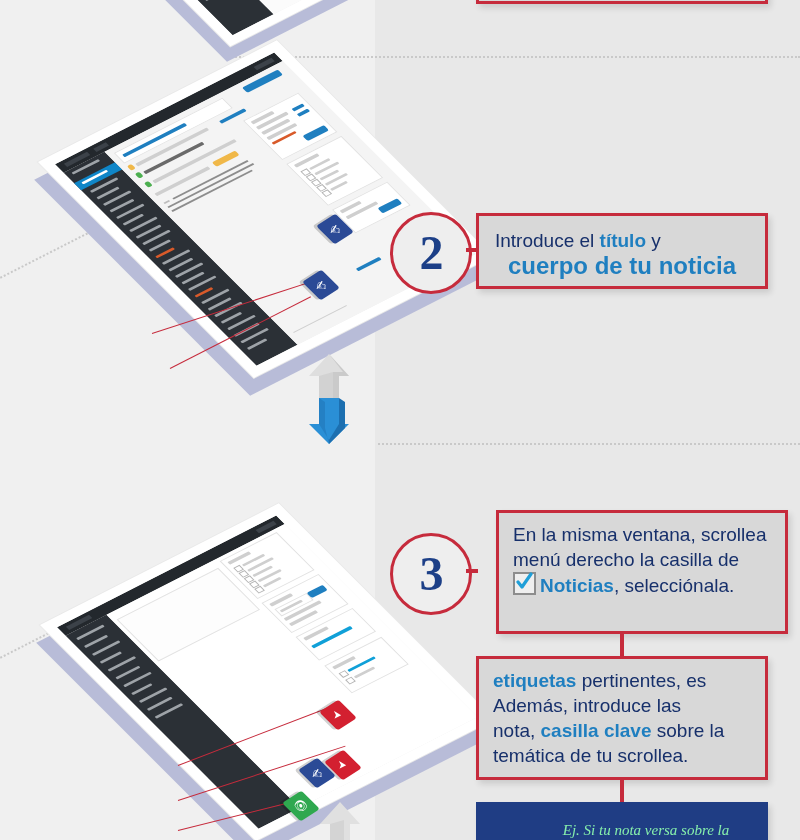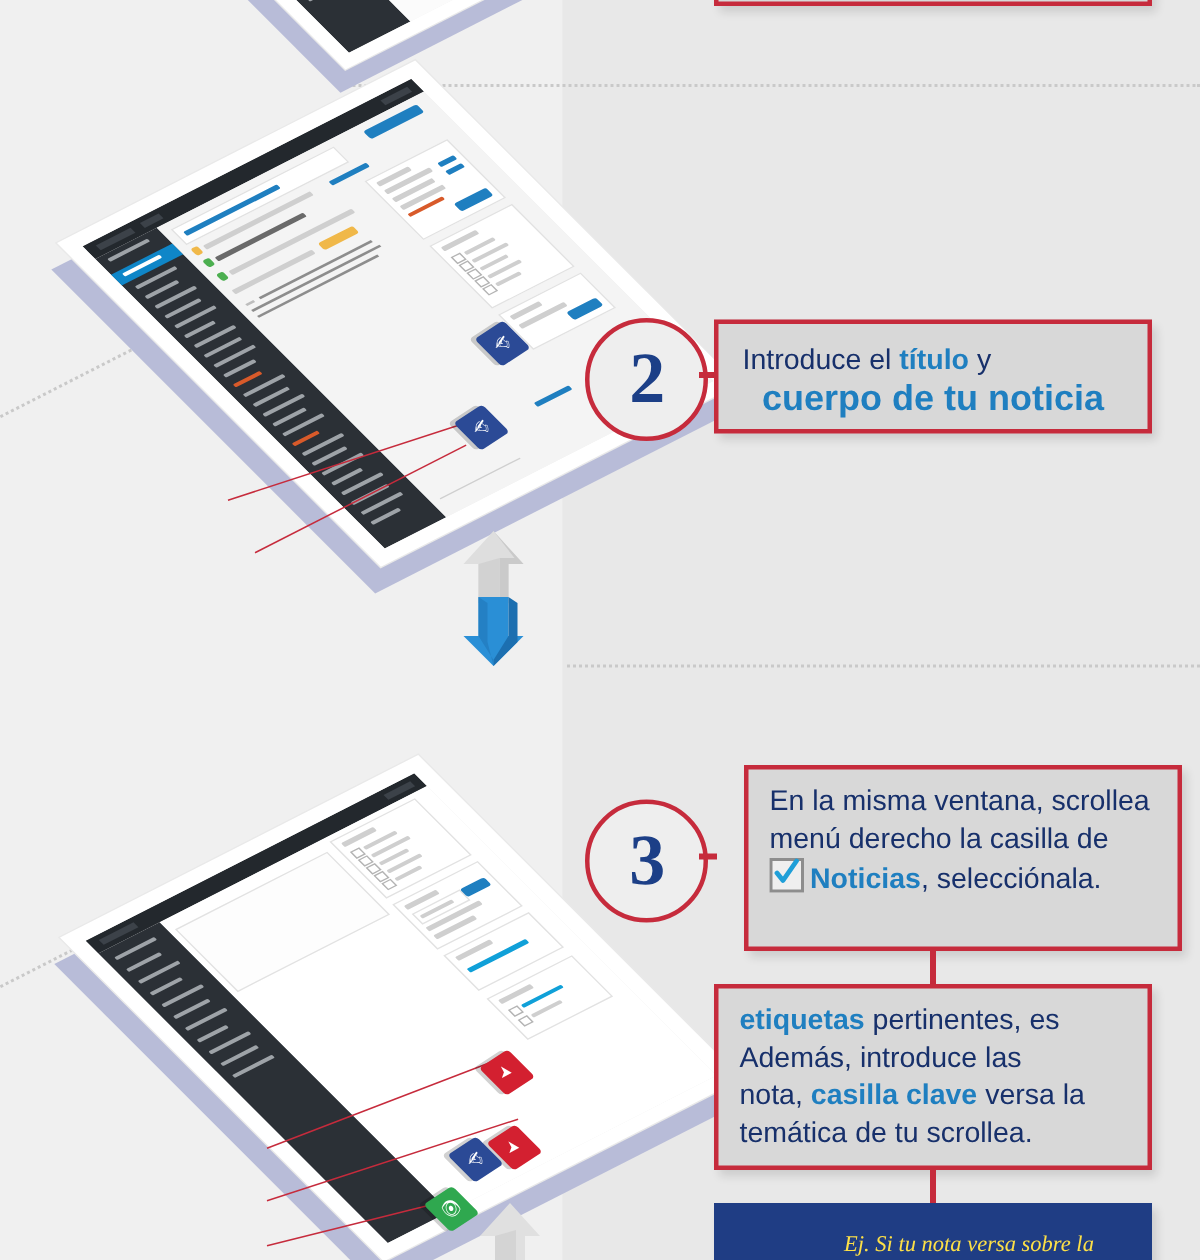--- a/index.html
+++ b/index.html
@@ -71,21 +71,21 @@
   .sbox{position:absolute;background:#d8d8d8;border:3px solid #c62b3c;
     box-sizing:border-box;box-shadow:3px 4px 6px rgba(0,0,0,.12);}
   .sbox p{margin:0;font-family:Liberation Sans, sans-serif;
     font-size:19px;line-height:25px;color:#17306b;}
   .sbox p.t2{font-size:24px;line-height:26px;text-align:center;}
   .hl{color:#1f7fc0;font-weight:bold;}
 
   .sbox.cut{border-top:none;}
 
   .exbox{position:absolute;background:#1f3d84;box-shadow:3px 4px 6px rgba(0,0,0,.12);}
-  .exbox p{margin:4px;color:#fde047;text-align:center;font-style:italic;
+  .exbox p{margin:4px;color:#86efac;text-align:center;font-style:italic;
     font-family:"Liberation Serif", serif;font-size:15px;line-height:20px;padding-left:48px;}
 
   .chk{display:inline-block;width:19px;height:19px;border:2px solid #8d8d8d;
     background:#efefef;position:relative;vertical-align:-3px;margin-right:4px;}
   .chk svg{position:absolute;left:1px;top:-2px;}
 </style>
 </head>
 <body>
 
 <div class="stage">
@@ -399,21 +399,21 @@
   <div class="vstub" style="left:620px;top:634px;height:22px;"></div>
 
   <div class="sbox" style="left:476px;top:656px;width:292px;height:124px;padding:9px 14px;">
     <p>
       <span class="hl">etiquetas</span><span> pertinentes, es</span>
     </p>
     <p>
       <span>Además, introduce las</span>
     </p>
     <p>
-      <span>nota, </span><span class="hl">casilla clave</span><span> versa la</span>
+      <span>nota, </span><span class="hl">casilla clave</span><span> sobre la</span>
     </p>
     <p>
       <span>temática de tu scrollea.</span>
     </p>
   </div>
 
   <div class="vstub" style="left:620px;top:780px;height:22px;"></div>
 
   <div class="exbox" style="left:476px;top:802px;width:292px;height:60px;padding-top:14px;box-sizing:border-box;">
     <p>Ej. Si tu nota versa sobre la</p>

